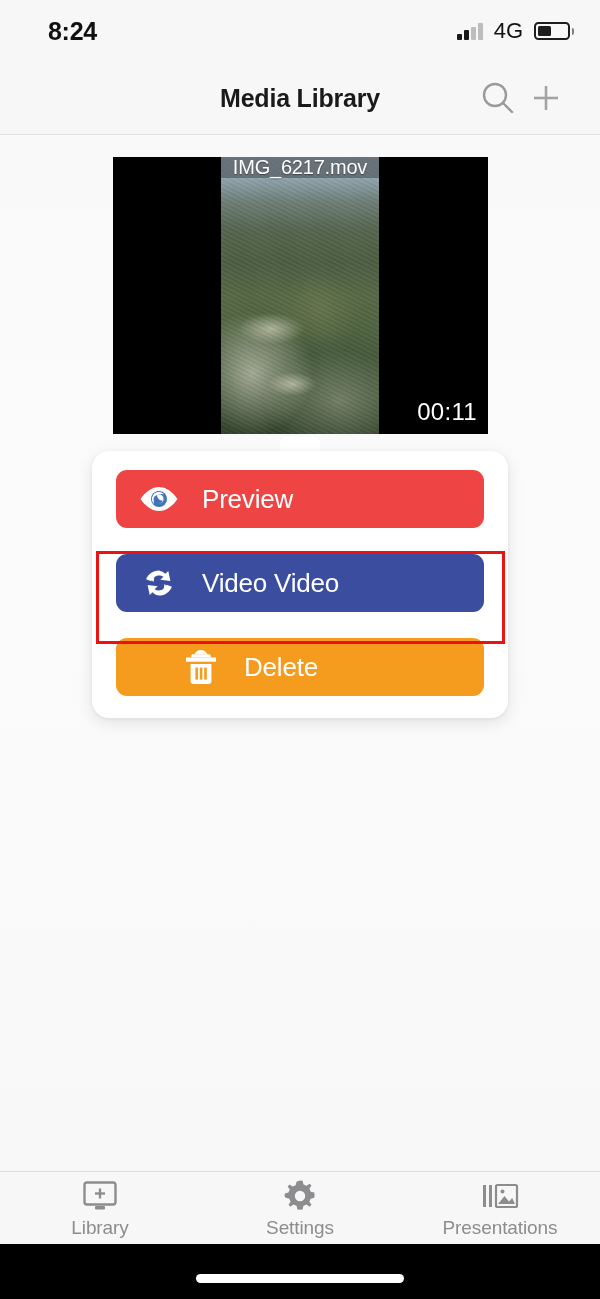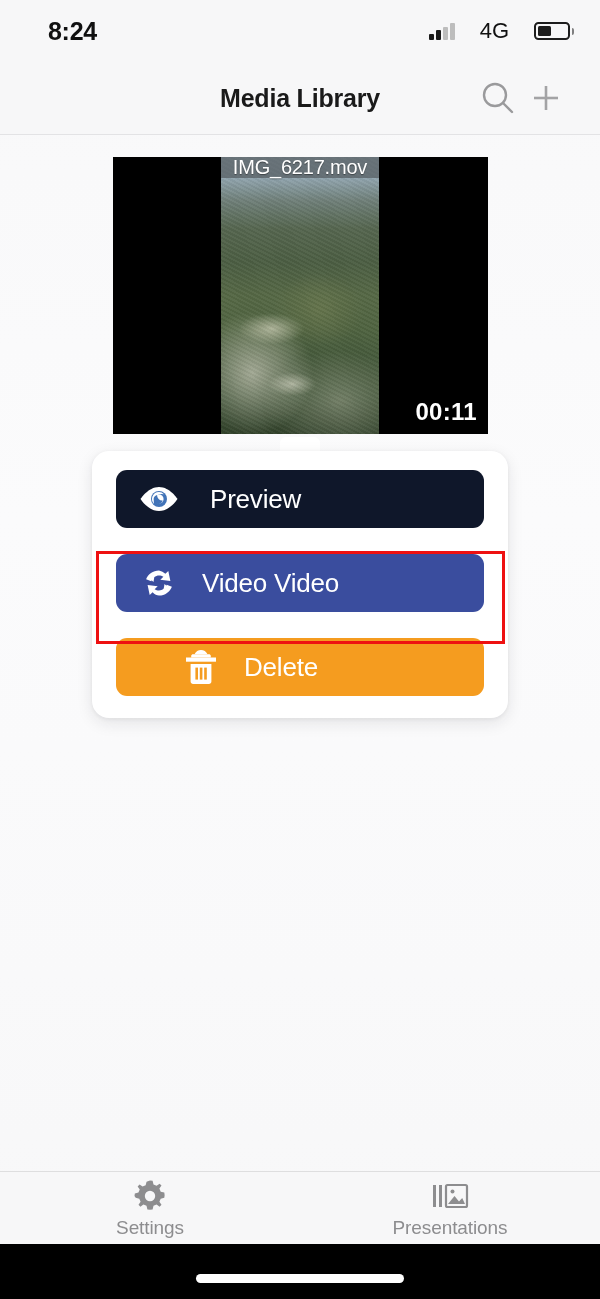--- a/index.html
+++ b/index.html
@@ -23,21 +23,21 @@
   .status-bar {
     height:62px; flex:0 0 62px;
     background:#f7f7f8;
     display:flex; align-items:center; justify-content:space-between;
     padding:0 26px 0 48px;
   }
   .status-time {
     font-size:25px; font-weight:700; color:#111;
     letter-spacing:-0.3px;
   }
-  .status-right { display:flex; align-items:center; gap:25px; }
+  .status-right { display:flex; align-items:center; gap:11px; }
 
   .signal { display:flex; align-items:flex-end; gap:2.5px; height:17px; }
   .signal i { display:block; width:4.5px; background:#bdbdbd; border-radius:1px; }
   .signal i.on { background:#1a1a1a; }
   .signal i:nth-child(1){ height:6px; }
   .signal i:nth-child(2){ height:9.5px; }
   .signal i:nth-child(3){ height:13px; }
   .signal i:nth-child(4){ height:16.5px; }
 
   .net-label { font-size:22px; font-weight:500; color:#111; letter-spacing:0; }
@@ -113,21 +113,21 @@
     display:flex; align-items:center; justify-content:center;
     z-index:3;
   }
   .thumb-filename {
     font-size:20px; color:#fff; font-weight:400;
     white-space:nowrap; letter-spacing:-0.2px;
     text-shadow:0 1px 1px rgba(0,0,0,.4);
   }
   .thumb-duration {
     position:absolute; right:11px; bottom:8px; z-index:4;
-    font-size:24px; font-weight:700; color:#fff; letter-spacing:0.3px;
+    font-size:24px; font-weight:400; color:#fff; letter-spacing:0.3px;
   }
 
   
   .popover-wrap { position:absolute; left:92px; top:316px; width:416px; }
   .popover-caret {
     position:absolute; top:-18px; left:50%; transform:translateX(-50%);
     width:46px; height:20px; overflow:hidden;
   }
   .popover-caret::before {
     content:""; position:absolute; left:50%; top:4px;
@@ -149,21 +149,21 @@
     border:none; width:100%;
     font-family:inherit;
   }
   .menu-btn .icon {
     width:86px; flex:0 0 86px;
     display:flex; align-items:center; justify-content:center;
   }
   .menu-btn .label {
     font-size:26px; color:#fff; font-weight:400; letter-spacing:-0.2px;
   }
-  .menu-btn.preview { background:#0f172a;gap:8px; }
+  .menu-btn.preview { background:#ef4444; }
   .menu-btn.loop    { background:#3a4d9e; }
   .menu-btn.delete  { background:#f59c1f;padding-left:42px; }
 
   
   .highlight {
     position:absolute; left:4px; top:100px;
     width:409px; height:93px;
     border:3px solid #ee1111;
     background:transparent;
     pointer-events:none;
@@ -291,20 +291,31 @@
         </button>
 
         <div class="highlight"></div>
       </div>
     </div>
 
   </div>
 
   <div class="tab-bar">
 
+    <div class="tab">
+      <div class="tab-icon">
+        <svg width="40" height="34" viewBox="0 0 40 34">
+          <rect x="4.5" y="3.5" width="31" height="22" rx="2.5" fill="none" stroke="#8d8d8f" stroke-width="2.4"></rect>
+          <line x1="20" y1="9.5" x2="20" y2="19.5" stroke="#8d8d8f" stroke-width="2.4"></line>
+          <line x1="15" y1="14.5" x2="25" y2="14.5" stroke="#8d8d8f" stroke-width="2.4"></line>
+          <rect x="15" y="27" width="10" height="3.4" rx="1" fill="#8d8d8f"></rect>
+        </svg>
+      </div>
+      <div class="tab-label">Library</div>
+    </div>
 
     <div class="tab">
       <div class="tab-icon">
         <svg width="36" height="36" viewBox="0 0 36 36">
           <path fill="#8d8d8f" d="M18 2.5l2.6.35.9 3.6 3.1 1.3 3.0-2.1 1.9 1.9-2.1 3.0 1.3 3.1 3.6.9.35 2.6-.35 2.6-3.6.9-1.3 3.1 2.1 3.0-1.9 1.9-3.0-2.1-3.1 1.3-.9 3.6-2.6.35-2.6-.35-.9-3.6-3.1-1.3-3.0 2.1-1.9-1.9 2.1-3.0-1.3-3.1-3.6-.9L2.5 18l.35-2.6 3.6-.9 1.3-3.1-2.1-3.0 1.9-1.9 3.0 2.1 3.1-1.3.9-3.6z"></path>
           <circle cx="18" cy="18" r="5.2" fill="#f7f7f8"></circle>
         </svg>
       </div>
       <div class="tab-label">Settings</div>
     </div>

